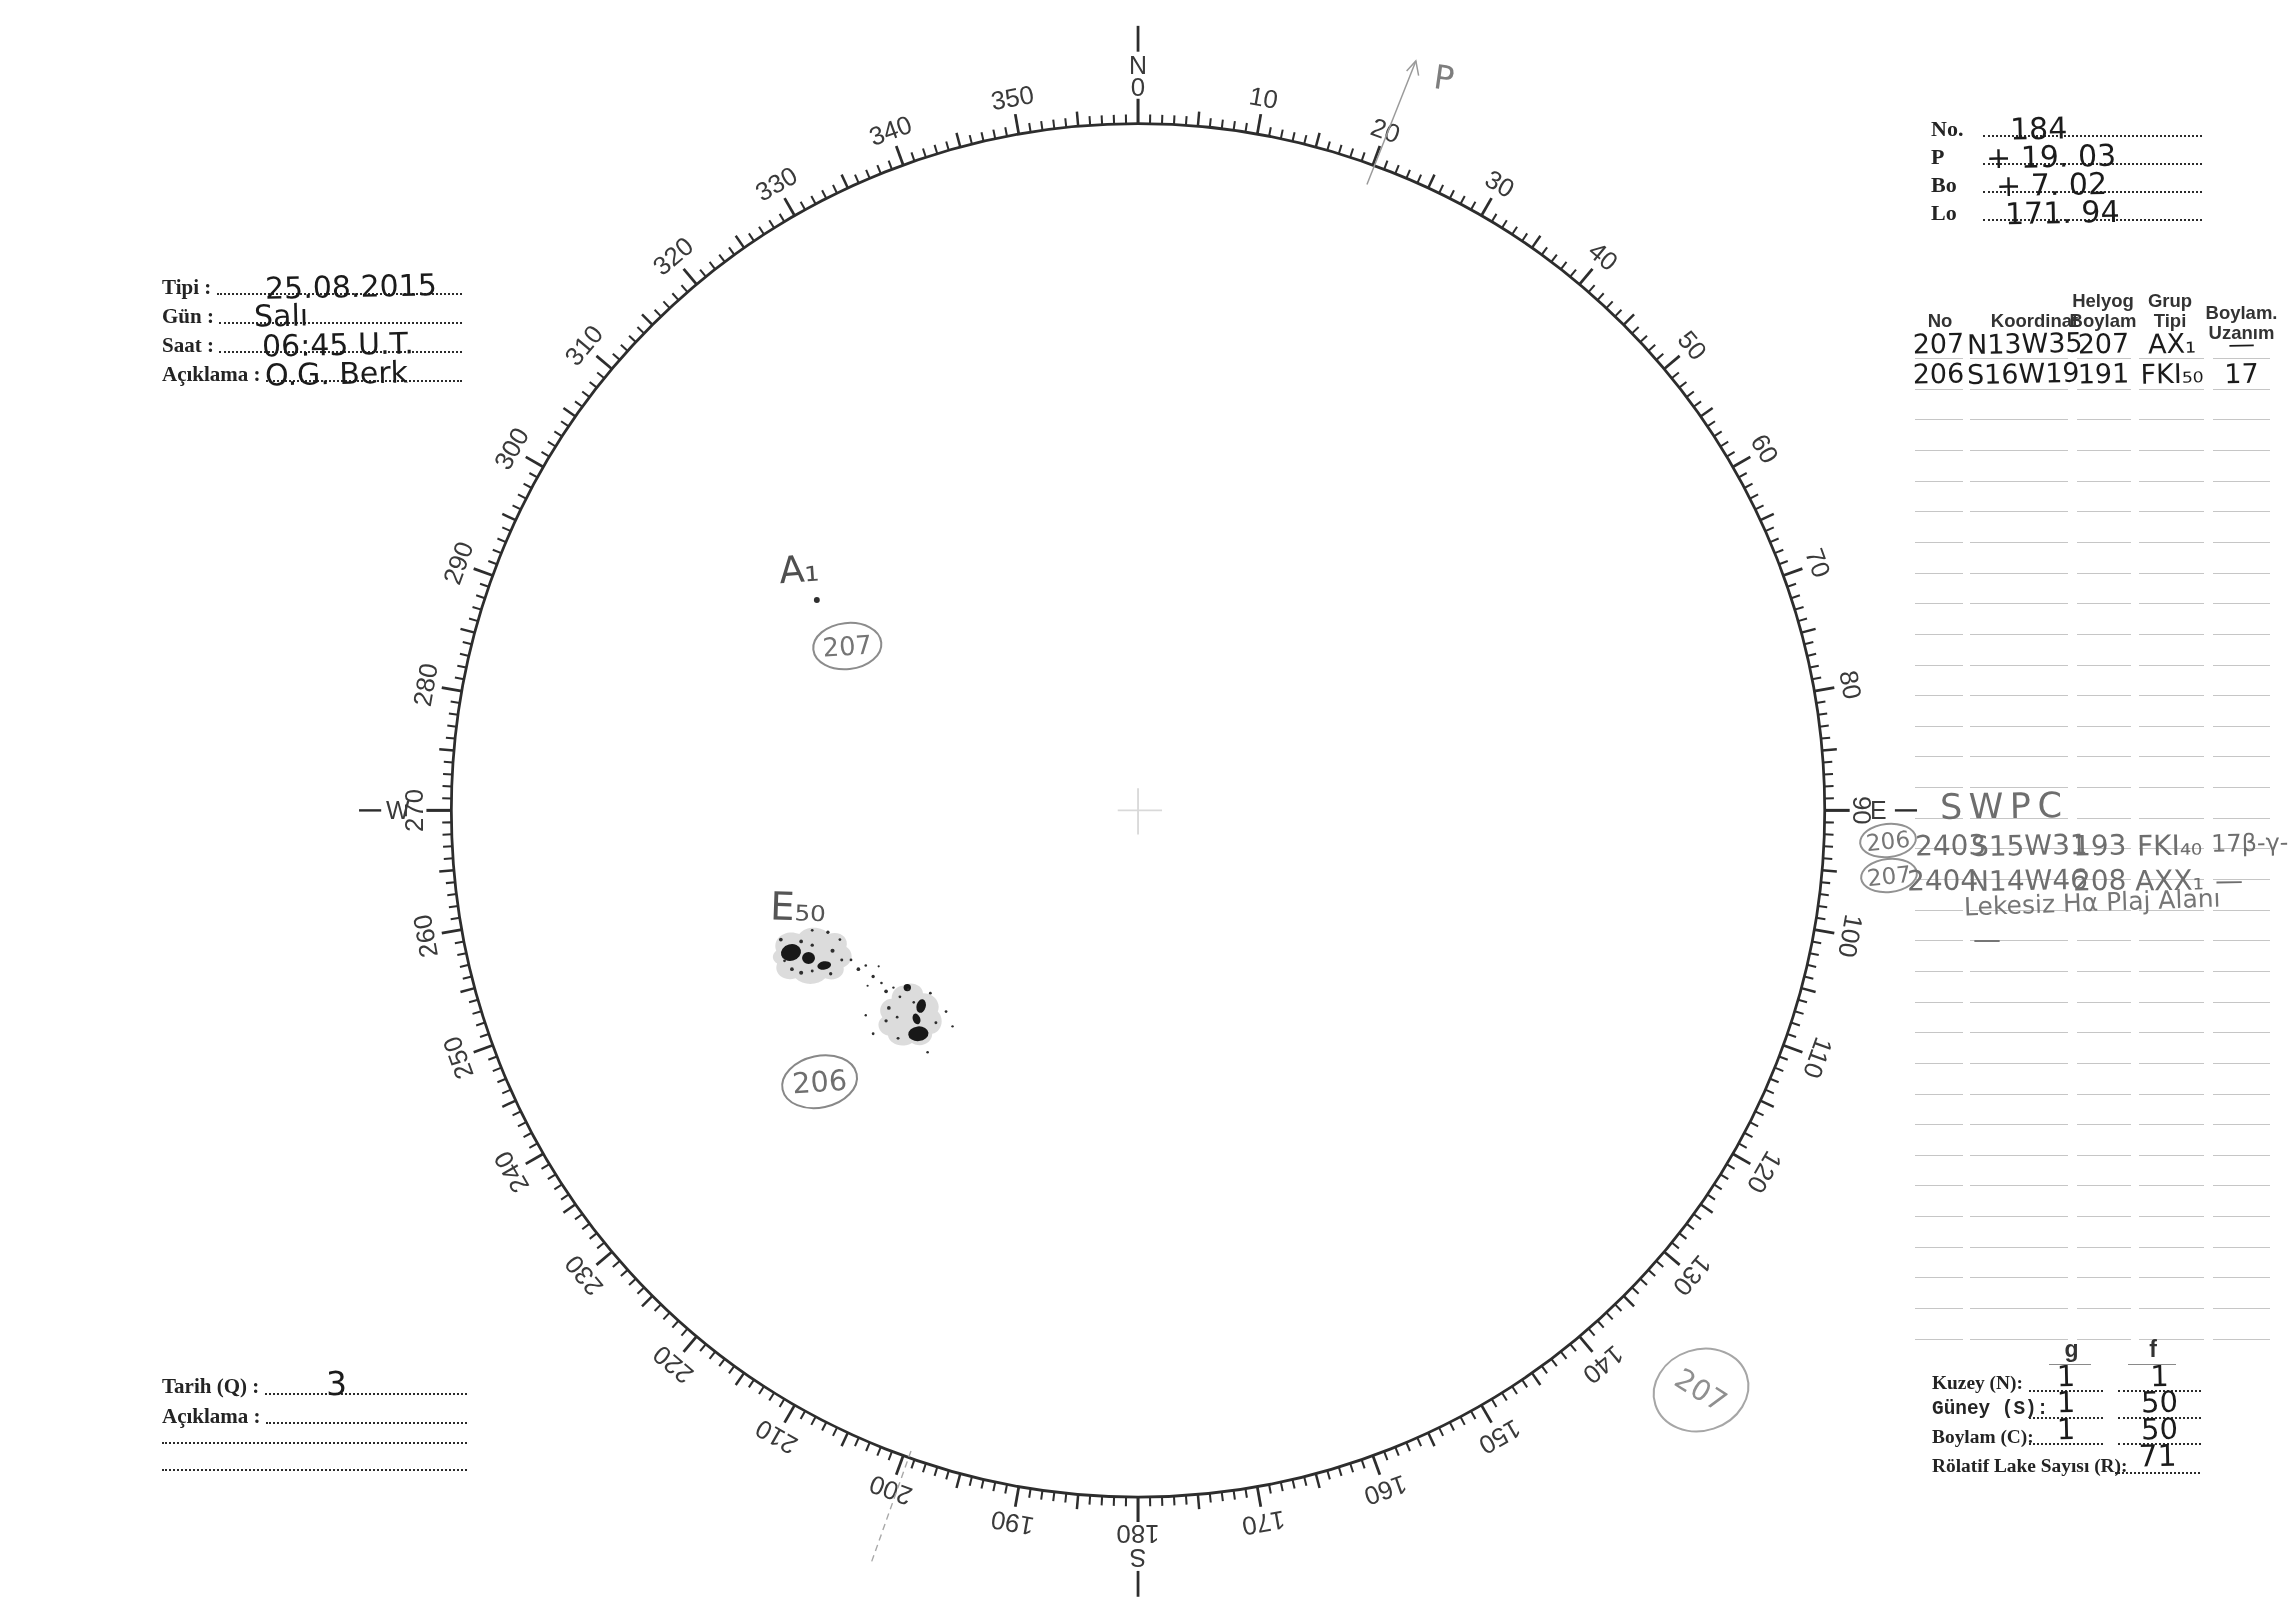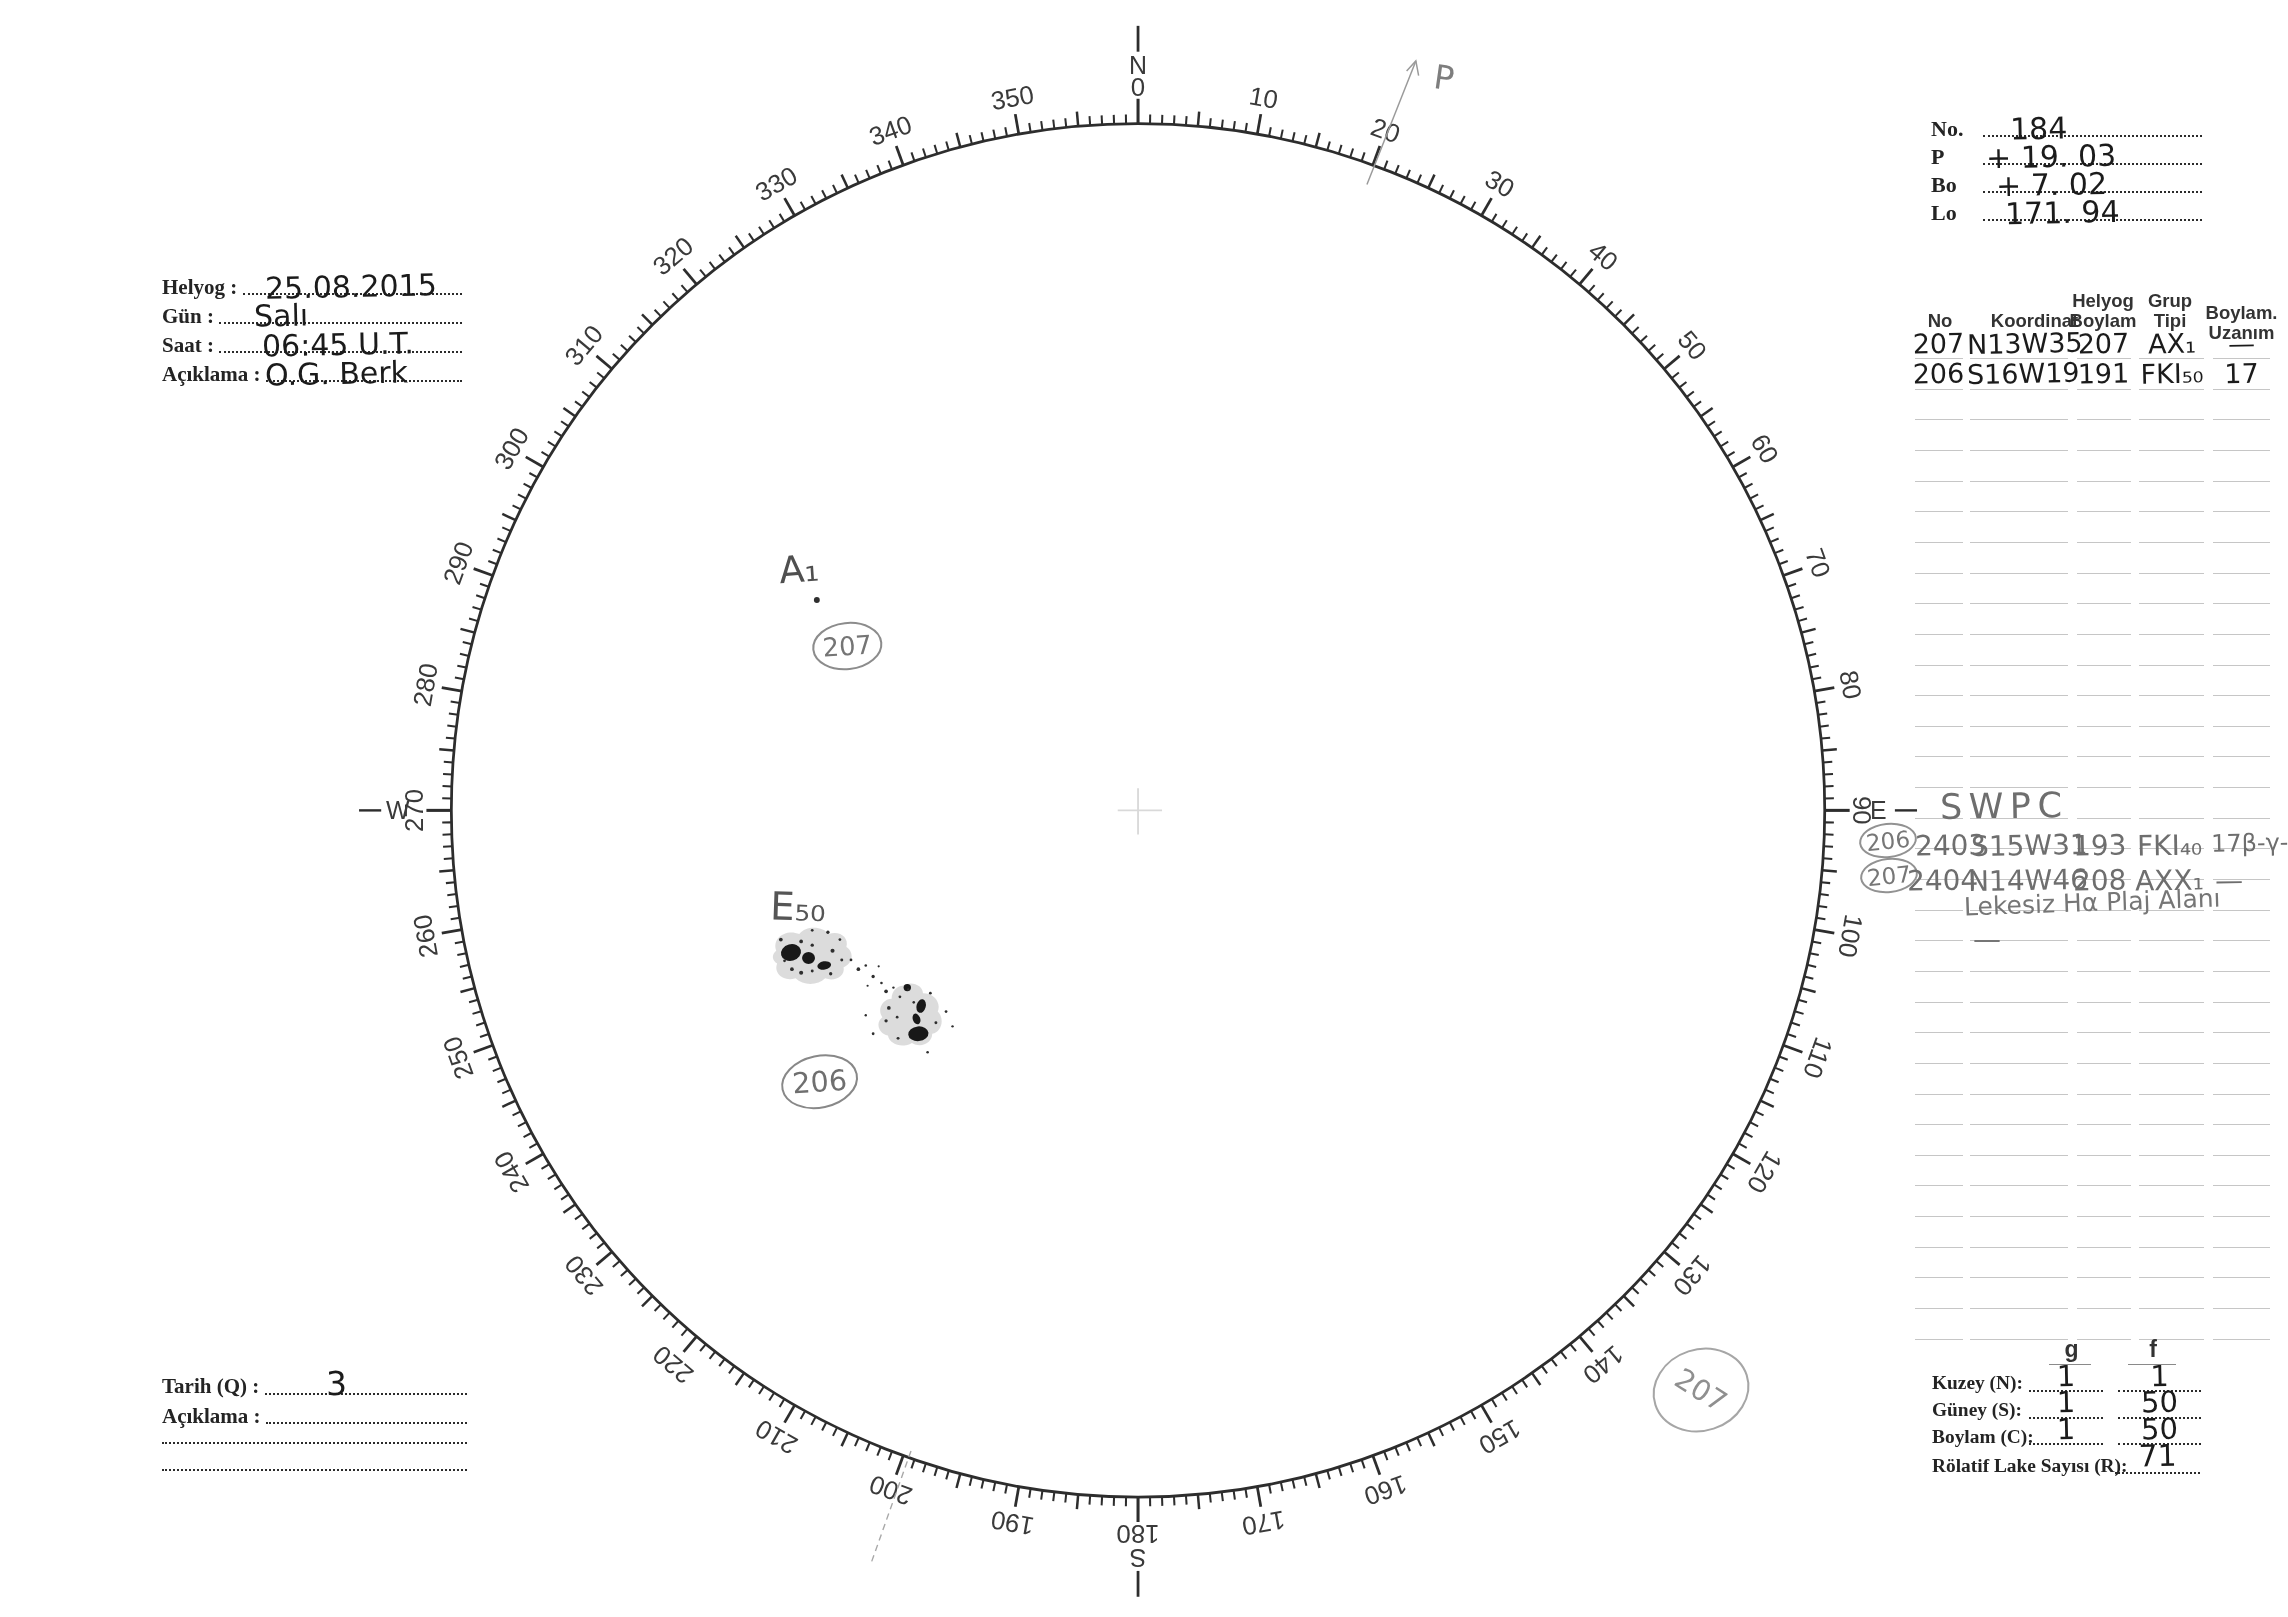--- a/index.html
+++ b/index.html
@@ -42,21 +42,21 @@
     <div class="frow" style="height:29.5px">
       <span class="lbl">Açıklama :</span>
       <span class="dots"></span>
     </div>
     <div class="dotline" style="margin-top:13px"></div>
     <div class="dotline" style="margin-top:25px"></div>
   </div>
 
 <div class="abs" style="left: 162px; top: 271px; width: 300px;">
       <div class="frow" style="height: 29px;">
-        <div class="lbl">Helyog :</div>
+        <div class="lbl">Tipi :</div>
         <div class="dots"></div>
         <div class="hw val" style="left: 103px; font-size: 30px;">25.08.2015</div>
       </div>
       <div class="frow" style="height: 29px;">
         <div class="lbl">Gün :</div>
         <div class="dots"></div>
         <div class="hw val" style="left: 92px; font-size: 30px;">Salı</div>
       </div>
       <div class="frow" style="height: 29px;">
         <div class="lbl">Saat :</div>
@@ -362,21 +362,21 @@
     <div class="abs" style="left: 0px; top: 0px; width: 2289px; height: 1618px;">
       <div class="abs" style="left: 2051px; top: 1336px; width: 41px; text-align: center; font-weight: bold; font-size: 23px; color: rgb(51, 51, 51);">g</div>
       <div class="abs" style="left: 2130px; top: 1336px; width: 46px; text-align: center; font-weight: bold; font-size: 23px; color: rgb(51, 51, 51);">f</div>
       <div class="uline" style="left: 2049px; top: 1364px; width: 42px;"></div>
       <div class="uline" style="left: 2128px; top: 1364px; width: 48px;"></div>
       <div class="lbl abs" style="left: 1932px; top: 1371px; font-size: 19.4px;">Kuzey (N):</div>
       <div class="dotline abs" style="left: 2029px; top: 1390px; width: 74px;"></div>
       <div class="dotline abs" style="left: 2118px; top: 1390px; width: 83px;"></div>
       <div class="cell hw" style="left: 2029px; top: 1359px; width: 74px; font-size: 29px;">1</div>
       <div class="cell hw" style="left: 2118px; top: 1359px; width: 83px; font-size: 29px;">1</div>
-      <div class="lbl abs" style="left: 1932px; top: 1398px; font-size: 19.4px;">Güney (S):</div>
+      <div class="lbl abs" style="left: 1932px; top: 1398px; font-size: 19.4px; font-family: Liberation Mono, monospace;">Güney (S):</div>
       <div class="dotline abs" style="left: 2029px; top: 1417px; width: 74px;"></div>
       <div class="dotline abs" style="left: 2118px; top: 1417px; width: 83px;"></div>
       <div class="cell hw" style="left: 2029px; top: 1385px; width: 74px; font-size: 29px;">1</div>
       <div class="cell hw" style="left: 2118px; top: 1385px; width: 83px; font-size: 29px;">50</div>
       <div class="lbl abs" style="left: 1932px; top: 1425px; font-size: 19.4px;">Boylam (C):</div>
       <div class="dotline abs" style="left: 2029px; top: 1443px; width: 74px;"></div>
       <div class="dotline abs" style="left: 2118px; top: 1443px; width: 83px;"></div>
       <div class="cell hw" style="left: 2029px; top: 1412px; width: 74px; font-size: 29px;">1</div>
       <div class="cell hw" style="left: 2118px; top: 1412px; width: 83px; font-size: 29px;">50</div>
       <div class="lbl abs" style="left: 1932px; top: 1454px; font-size: 19.4px;">Rölatif Lake Sayısı (R):</div>

